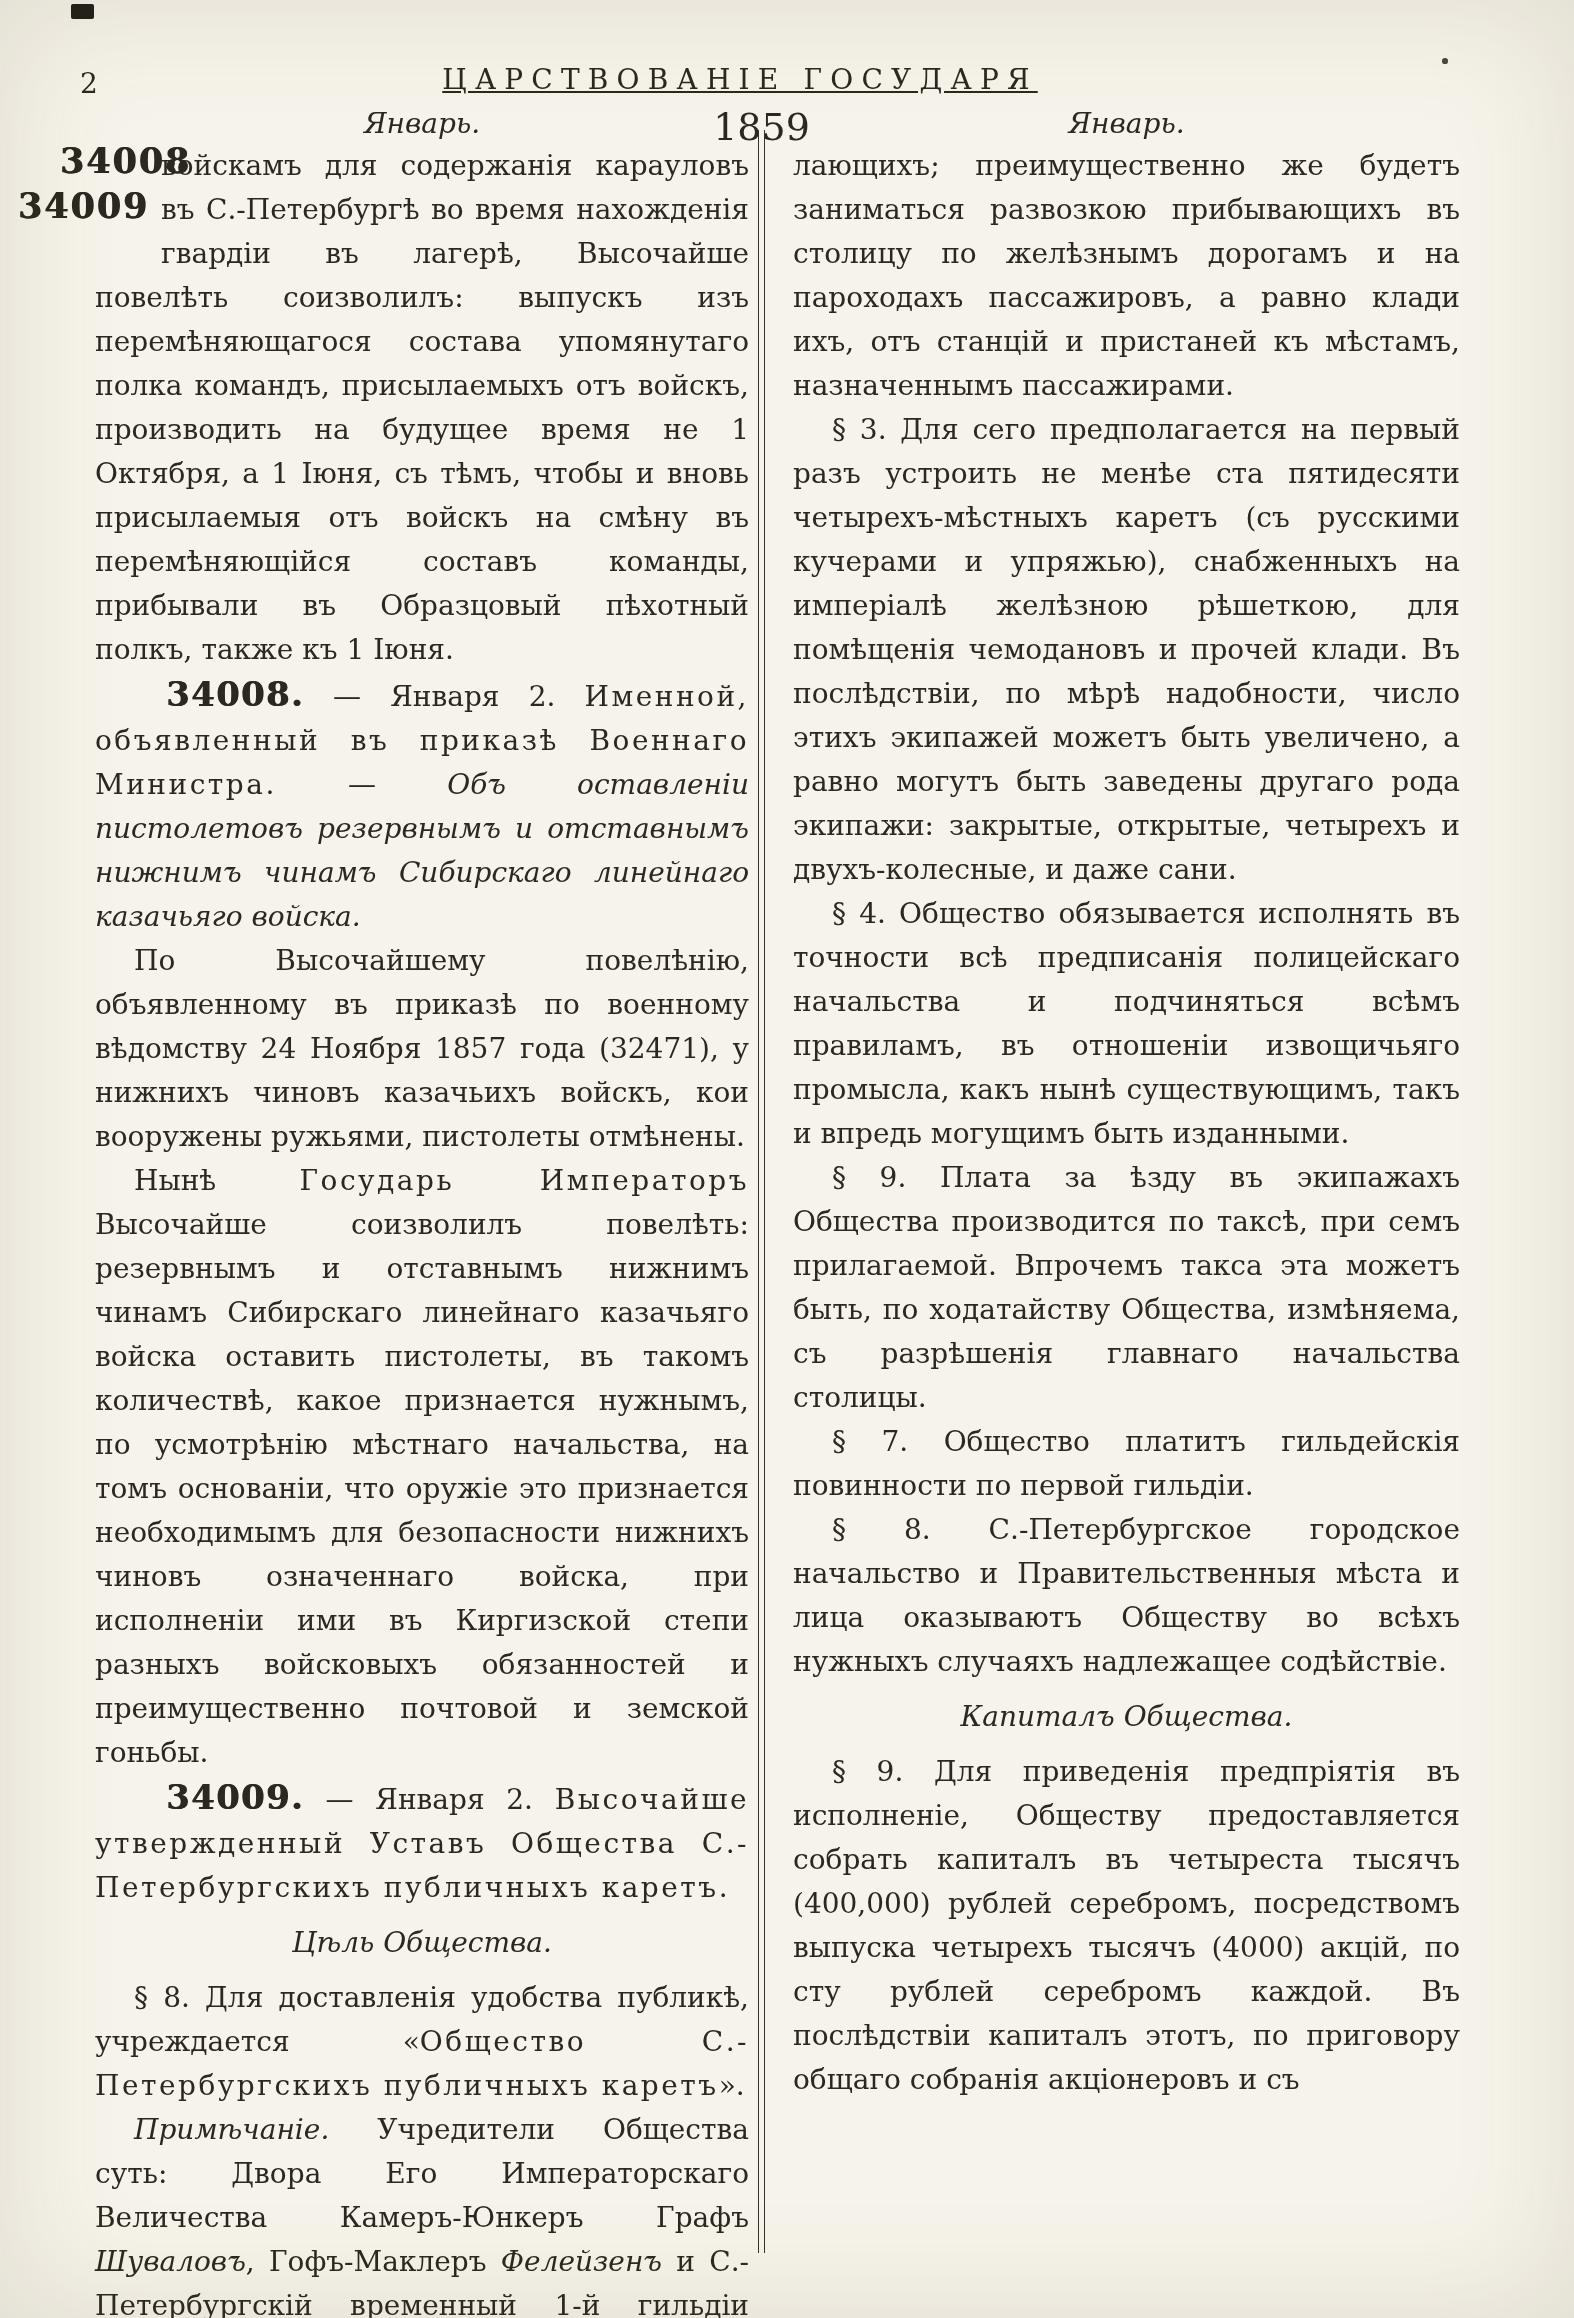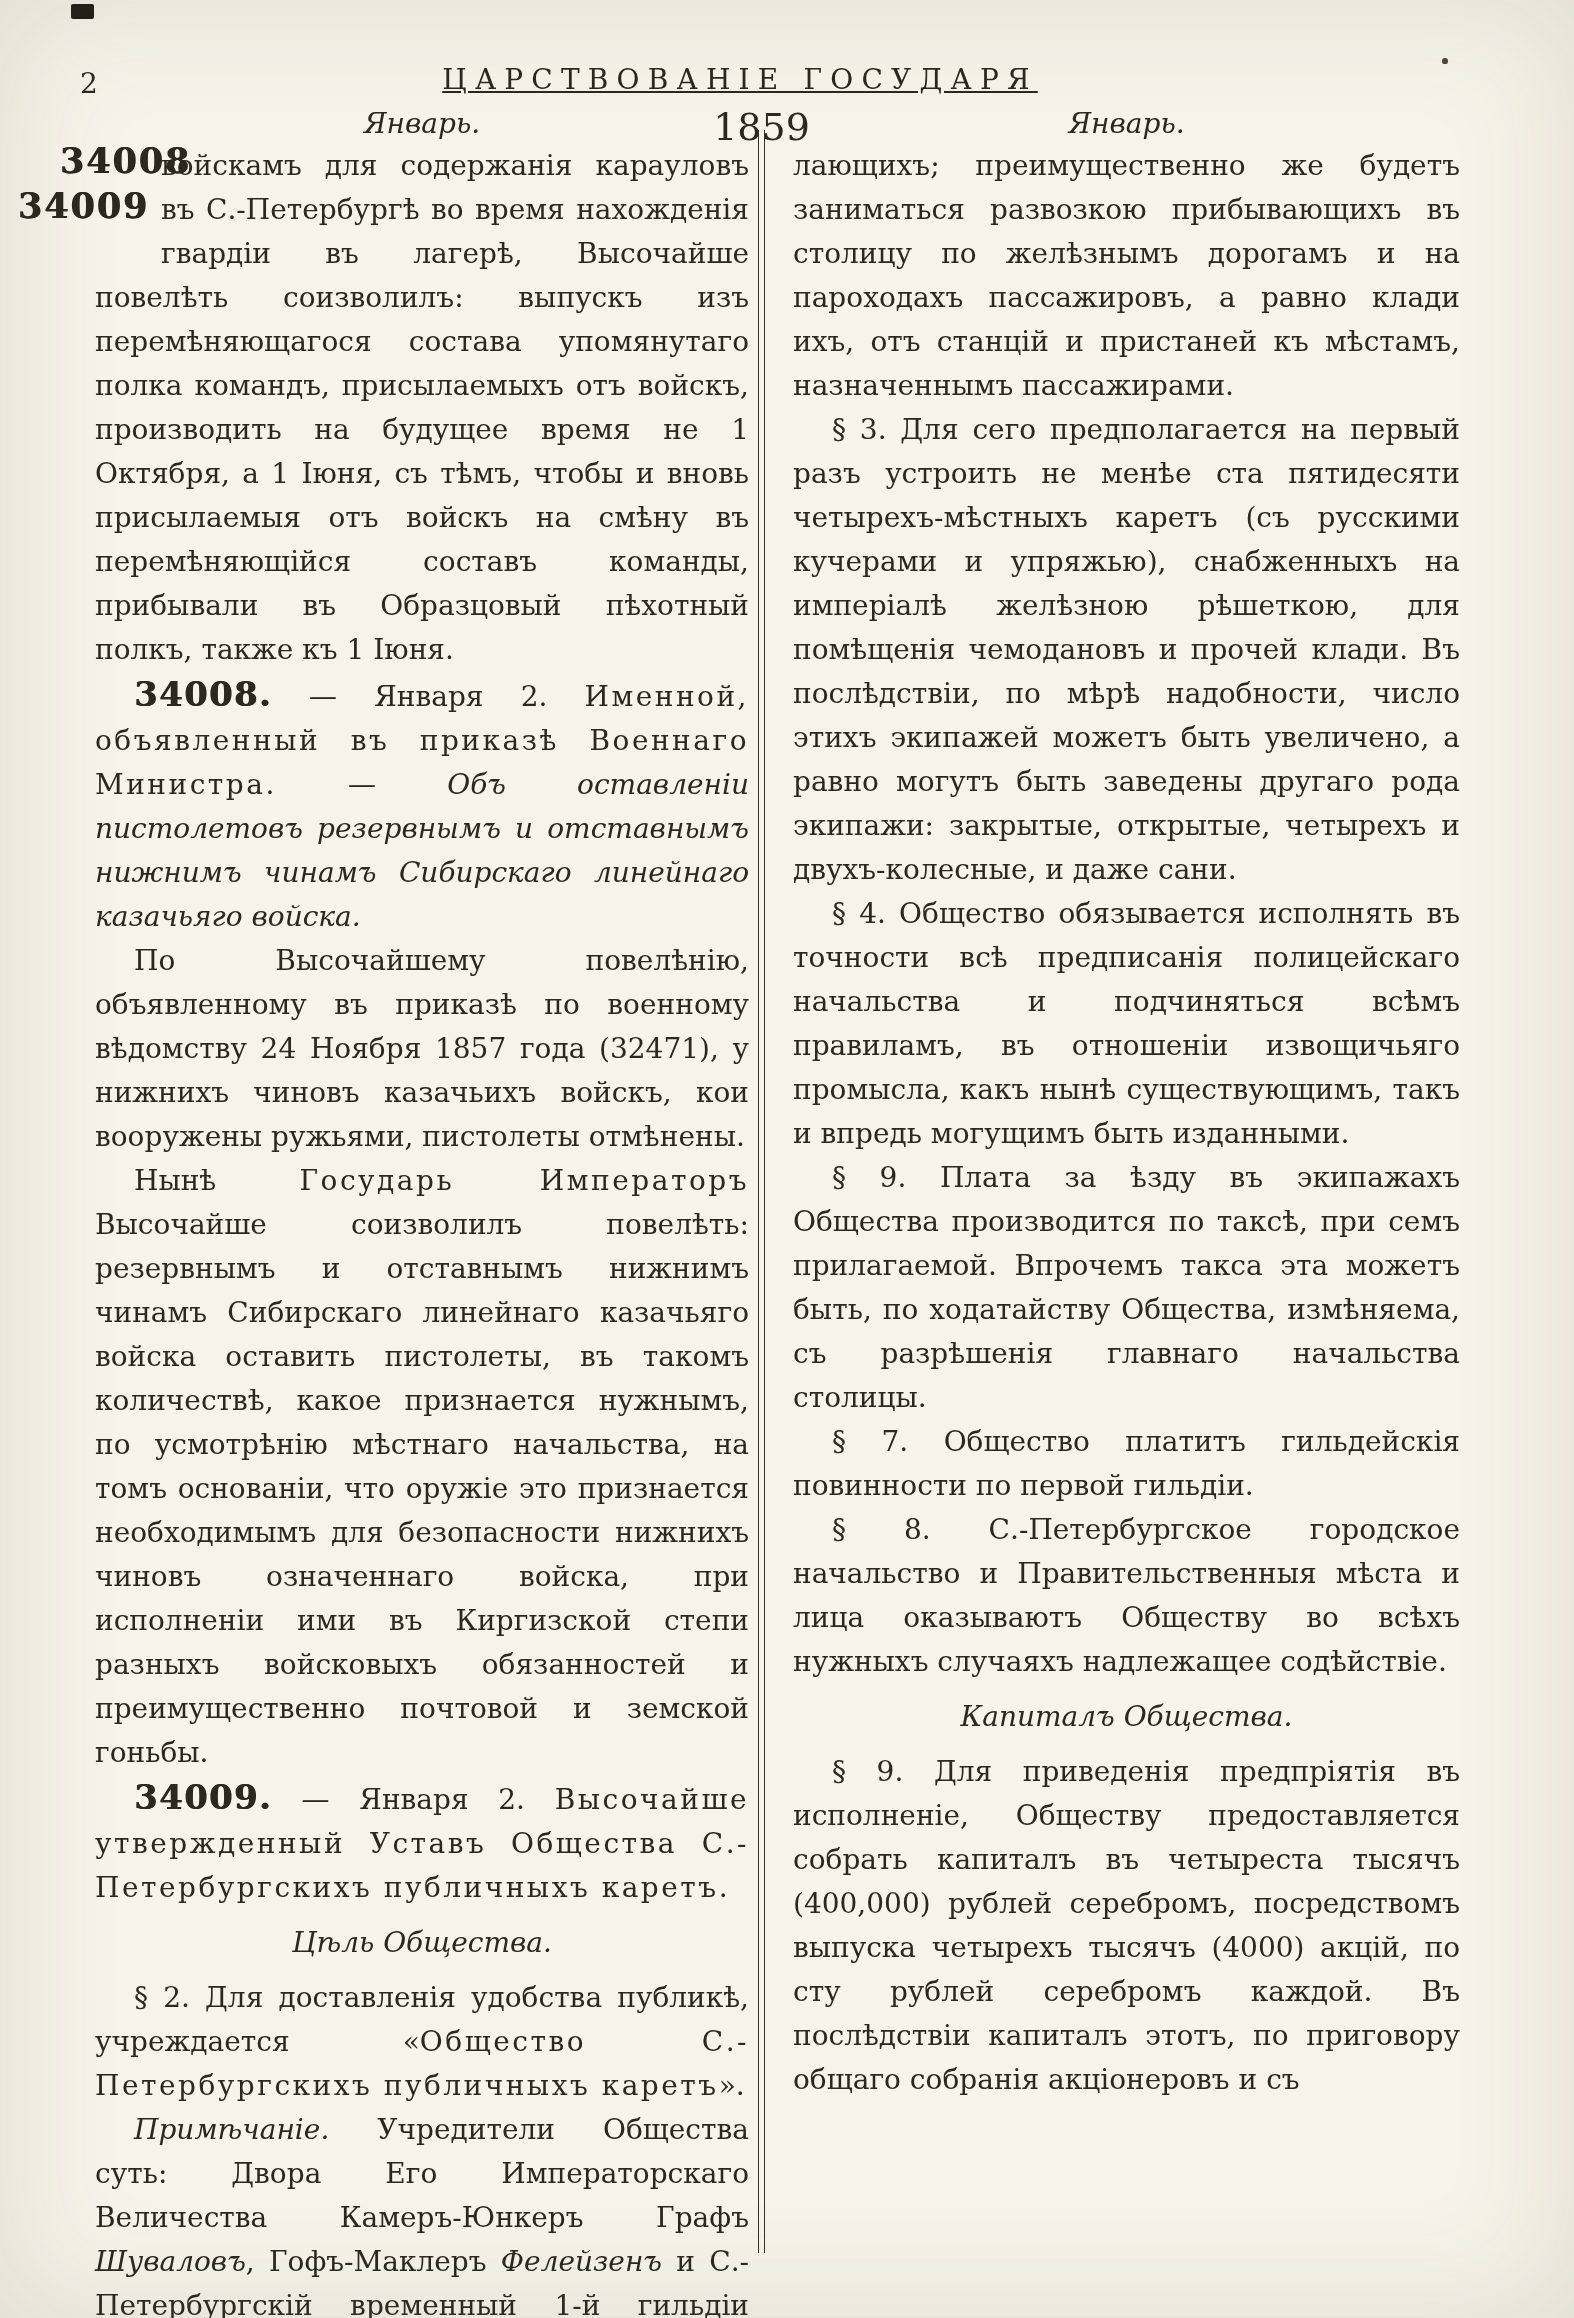--- a/index.html
+++ b/index.html
@@ -77,20 +77,21 @@
   .block.heading {
     text-align: center; font-style: italic; text-indent: 0;
     margin: 11px 0;
   }
   .lead-spacer { float: left; width: 66px; height: 90px; }
   .run-spaced { letter-spacing: 2.5px; }
   .run-italic { font-style: italic; }
   .run-bignum {
     font-size: 34px; font-weight: bold; letter-spacing: 1.3px;
     text-shadow: 0.6px 0 0 currentColor;
+    margin-left: 32px;
   }
 </style>
 </head>
 <body>
 
 <div class="page">
   <div class="artifact-a"></div>
   <div class="artifact-b"></div>
 
   <div class="page-number">2</div>
@@ -105,21 +106,21 @@
 
   <div class="divider"></div>
 
   <div class="col col-left" id="col-left">
       <p class="block  noindent"><span class="lead-spacer"></span>войскамъ для содержанія карауловъ въ С.-Петербургѣ во время нахожденія гвардіи въ лагерѣ, Высочайше повелѣть соизволилъ: выпускъ изъ перемѣняющагося состава упомянутаго полка командъ, присылаемыхъ отъ войскъ, производить на будущее время не 1 Октября, а 1 Іюня, съ тѣмъ, чтобы и вновь присылаемыя отъ войскъ на смѣну въ перемѣняющійся составъ команды, прибывали въ Образцовый пѣхотный полкъ, также къ 1 Іюня.</p>
       <p class="block "><span class="run-bignum">34008.</span><span class="run-normal"> — Января 2. </span><span class="run-spaced">Именной, объявленный въ приказѣ Военнаго Министра.</span><span class="run-normal"> — </span><span class="run-italic">Объ оставленіи пистолетовъ резервнымъ и отставнымъ нижнимъ чинамъ Сибирскаго линейнаго казачьяго войска.</span></p>
       <p class="block ">По Высочайшему повелѣнію, объявленному въ приказѣ по военному вѣдомству 24 Ноября 1857 года (32471), у нижнихъ чиновъ казачьихъ войскъ, кои вооружены ружьями, пистолеты отмѣнены.</p>
       <p class="block "><span class="run-normal">Нынѣ </span><span class="run-spaced">Государь Императоръ</span><span class="run-normal"> Высочайше соизволилъ повелѣть: резервнымъ и отставнымъ нижнимъ чинамъ Сибирскаго линейнаго казачьяго войска оставить пистолеты, въ такомъ количествѣ, какое признается нужнымъ, по усмотрѣнію мѣстнаго начальства, на томъ основаніи, что оружіе это признается необходимымъ для безопасности нижнихъ чиновъ означеннаго войска, при исполненіи ими въ Киргизской степи разныхъ войсковыхъ обязанностей и преимущественно почтовой и земской гоньбы.</span></p>
       <p class="block "><span class="run-bignum">34009.</span><span class="run-normal"> — Января 2. </span><span class="run-spaced">Высочайше утвержденный Уставъ Общества С.-Петербургскихъ публичныхъ каретъ.</span></p>
       <p class="block heading">Цѣль Общества.</p>
-      <p class="block "><span class="run-normal">§ 2. Для доставленія удобства публикѣ, учреждается «</span><span class="run-spaced">Общество С.-Петербургскихъ публичныхъ каретъ</span><span class="run-normal">».</span></p>
+      <p class="block "><span class="run-normal">§ 8. Для доставленія удобства публикѣ, учреждается «</span><span class="run-spaced">Общество С.-Петербургскихъ публичныхъ каретъ</span><span class="run-normal">».</span></p>
       <p class="block "><span class="run-italic">Примѣчаніе.</span><span class="run-normal"> Учредители Общества суть: Двора Его Императорскаго Величества Камеръ-Юнкеръ Графъ </span><span class="run-italic">Шуваловъ</span><span class="run-normal">, Гофъ-Маклеръ </span><span class="run-italic">Фелейзенъ</span><span class="run-normal"> и С.-Петербургскій временный 1-й гильдіи купецъ </span><span class="run-italic">Пренъ</span><span class="run-normal">.</span></p>
     </div>
   <div class="col col-right" id="col-right">
       <p class="block  noindent">лающихъ; преимущественно же будетъ заниматься развозкою прибывающихъ въ столицу по желѣзнымъ дорогамъ и на пароходахъ пассажировъ, а равно клади ихъ, отъ станцій и пристаней къ мѣстамъ, назначеннымъ пассажирами.</p>
       <p class="block ">§ 3. Для сего предполагается на первый разъ устроить не менѣе ста пятидесяти четырехъ-мѣстныхъ каретъ (съ русскими кучерами и упряжью), снабженныхъ на имперіалѣ желѣзною рѣшеткою, для помѣщенія чемодановъ и прочей клади. Въ послѣдствіи, по мѣрѣ надобности, число этихъ экипажей можетъ быть увеличено, а равно могутъ быть заведены другаго рода экипажи: закрытые, открытые, четырехъ и двухъ-колесные, и даже сани.</p>
       <p class="block ">§ 4. Общество обязывается исполнять въ точности всѣ предписанія полицейскаго начальства и подчиняться всѣмъ правиламъ, въ отношеніи извощичьяго промысла, какъ нынѣ существующимъ, такъ и впредь могущимъ быть изданными.</p>
       <p class="block ">§ 9. Плата за ѣзду въ экипажахъ Общества производится по таксѣ, при семъ прилагаемой. Впрочемъ такса эта можетъ быть, по ходатайству Общества, измѣняема, съ разрѣшенія главнаго начальства столицы.</p>
       <p class="block ">§ 7. Общество платитъ гильдейскія повинности по первой гильдіи.</p>
       <p class="block ">§ 8. С.-Петербургское городское начальство и Правительственныя мѣста и лица оказываютъ Обществу во всѣхъ нужныхъ случаяхъ надлежащее содѣйствіе.</p>
       <p class="block heading">Капиталъ Общества.</p>

